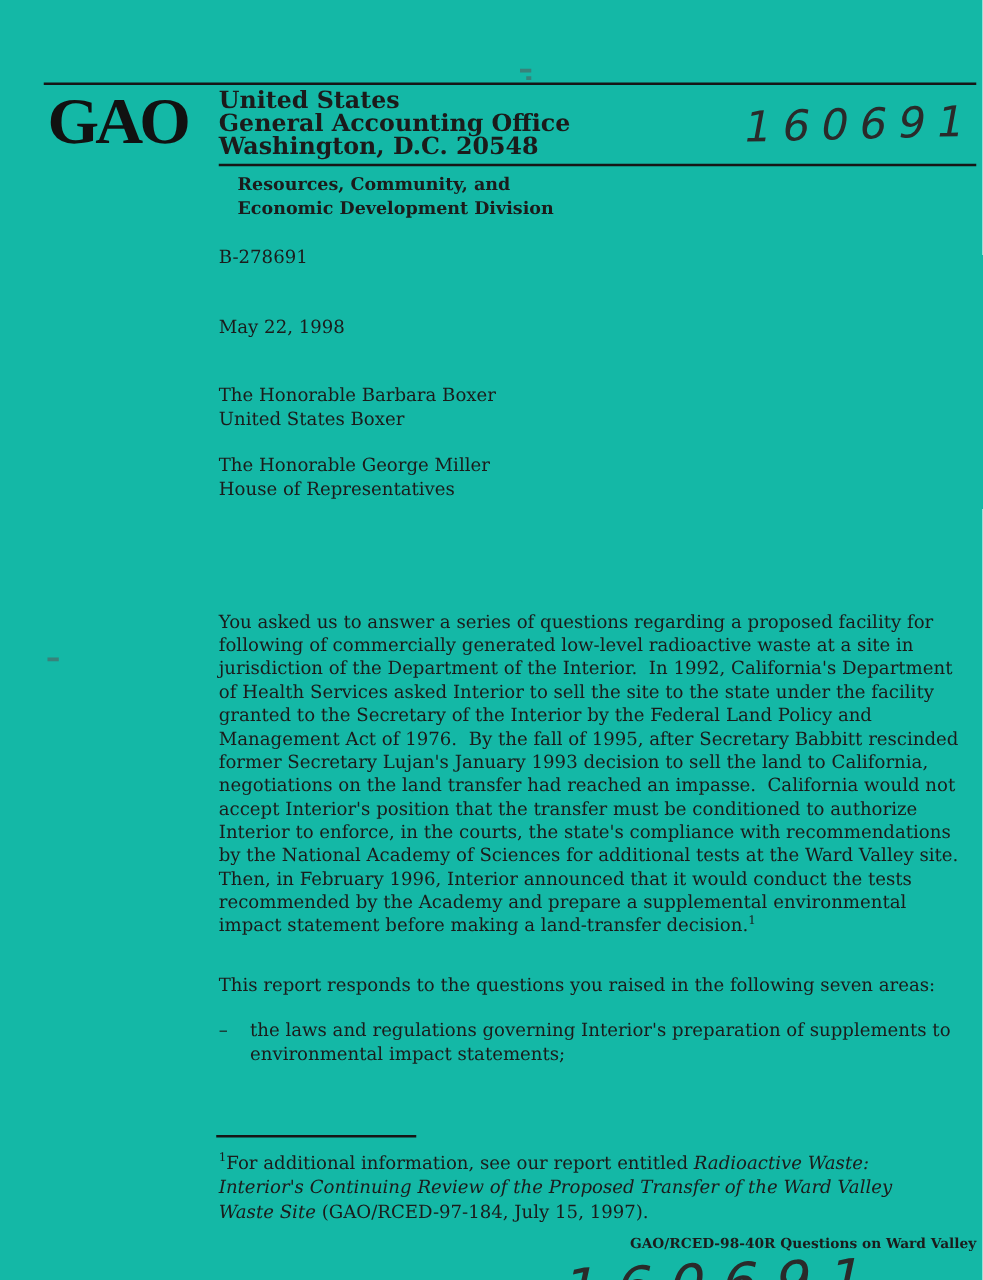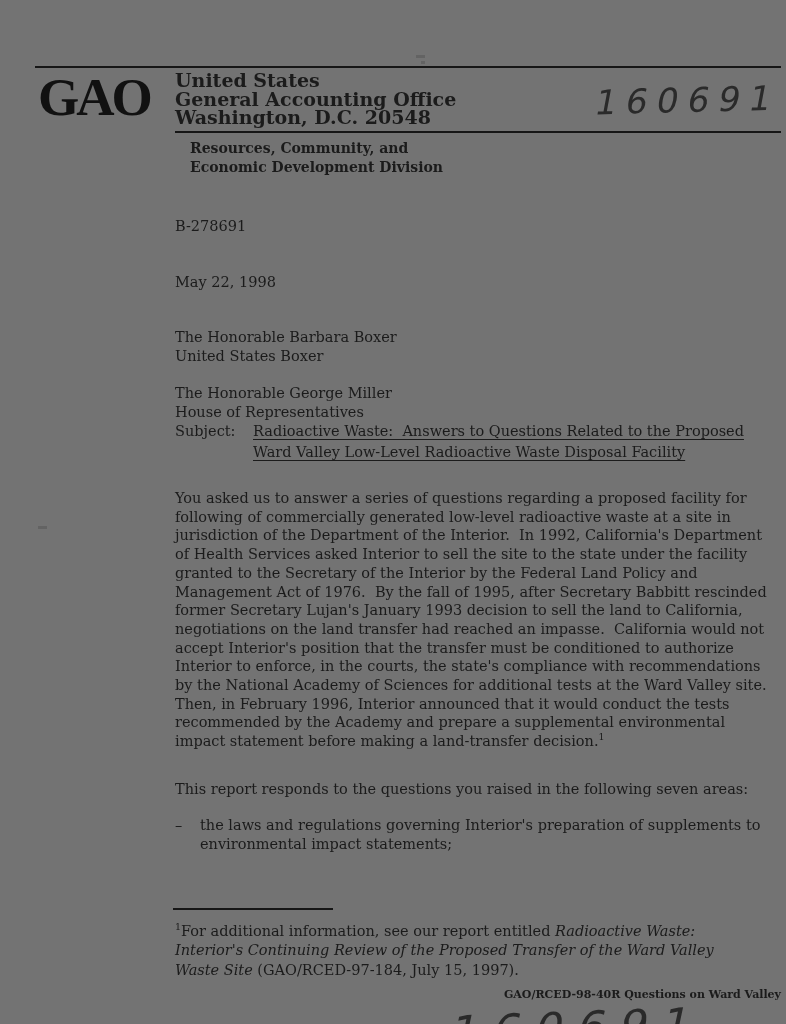--- a/index.html
+++ b/index.html
@@ -1,20 +1,20 @@
 <!DOCTYPE html>
 <html><head>
 <meta charset="utf-8">
 <style>
   html, body { margin: 0; padding: 0; background: #ffffff; }
   .page {
     position: relative;
     width: 786px;
     height: 1024px;
-    background: #737373;
+    background: #14b8a6;
     overflow: hidden;
     font-family: "DejaVu Serif", serif;
     color: #1b1b1b;
   }
   .rule { position: absolute; background: #161616; height: 2px; }
   .line { white-space: pre; }
   .logo {
     position: absolute; left: 38px; top: 68px;
     font-family: "Liberation Serif", serif;
     font-weight: bold; font-size: 52px; letter-spacing: -3px;
@@ -28,21 +28,21 @@
   .hand-number {
     position: absolute; left: 596px; top: 80px;
     font-family: "DejaVu Sans", sans-serif;
     font-size: 34px; letter-spacing: 9px; color: #2a2a2a;
     transform: skewX(-12deg) rotate(-1.5deg);
   }
   .division {
     position: absolute; left: 190px; top: 139px;
     font-size: 14px; font-weight: bold; line-height: 18.5px;
   }
-  .textblock { position: absolute; left: 175px; font-size: 14.5px; line-height: 19px; margin-top: 20px; }
+  .textblock { position: absolute; left: 175px; font-size: 14.5px; line-height: 19px; }
   .body-par { position: absolute; left: 175px; font-size: 14.5px; line-height: 18.7px; }
   .u { text-decoration: underline; text-underline-offset: 3px; }
   .subject-label { display: inline-block; width: 78px; }
   .subject-wrap { position: absolute; left: 175px; top: 421px; font-size: 14.5px; line-height: 21px; }
   .subject-line2 { margin-left: 78px; }
   sup.fn { font-size: 9.5px; vertical-align: super; line-height: 0; }
   .bullet-row { display: flex; }
   .bullet-dash { width: 25px; flex: none; }
   .footnote {
     position: absolute; left: 175px; top: 922px;
@@ -96,24 +96,20 @@
   <div class="textblock" style="top:308px;">
     <div class="line">The Honorable Barbara Boxer</div>
     <div class="line">United States Boxer</div>
   </div>
 
   <div class="textblock" style="top:364px;">
     <div class="line">The Honorable George Miller</div>
     <div class="line">House of Representatives</div>
   </div>
 
-  <div class="subject-wrap">
-    <div class="line"><span class="subject-label">Subject:</span><span class="u">Radioactive Waste:  Answers to Questions Related to the Proposed</span></div>
-    <div class="line subject-line2"><span class="u">Ward Valley Low-Level Radioactive Waste Disposal Facility</span></div>
-  </div>
 
   <div class="body-par" style="top:474px;margin-top:15px;">
     <div class="line">You asked us to answer a series of questions regarding a proposed facility for</div>
     <div class="line">following of commercially generated low-level radioactive waste at a site in</div>
     <div class="line">jurisdiction of the Department of the Interior.  In 1992, California's Department</div>
     <div class="line">of Health Services asked Interior to sell the site to the state under the facility</div>
     <div class="line">granted to the Secretary of the Interior by the Federal Land Policy and</div>
     <div class="line">Management Act of 1976.  By the fall of 1995, after Secretary Babbitt rescinded</div>
     <div class="line">former Secretary Lujan's January 1993 decision to sell the land to California,</div>
     <div class="line">negotiations on the land transfer had reached an impasse.  California would not</div>

